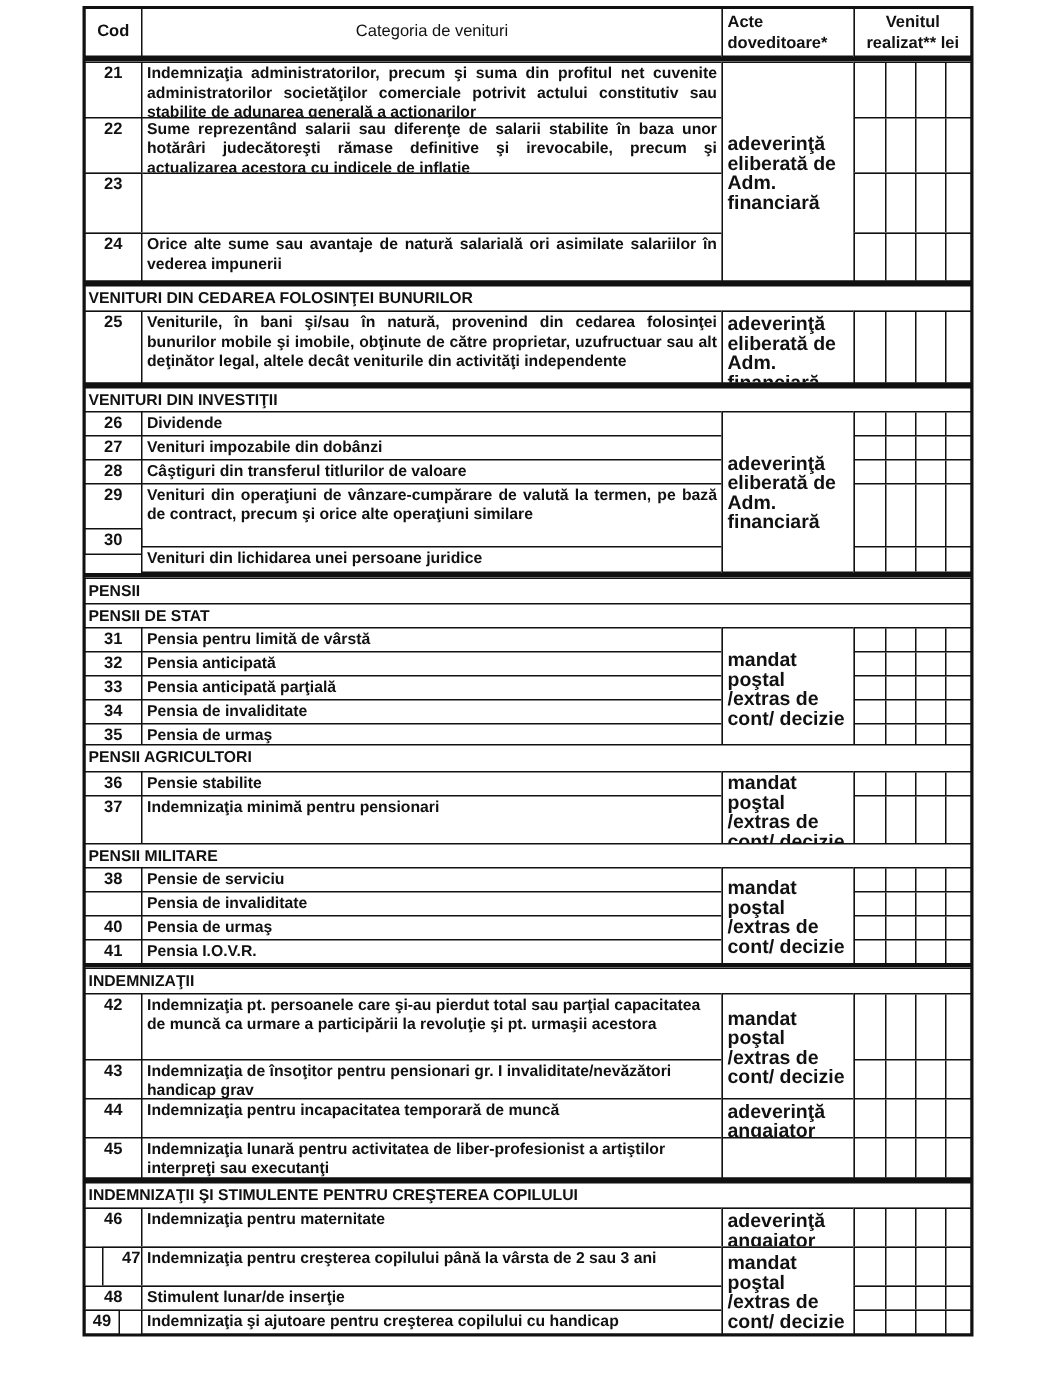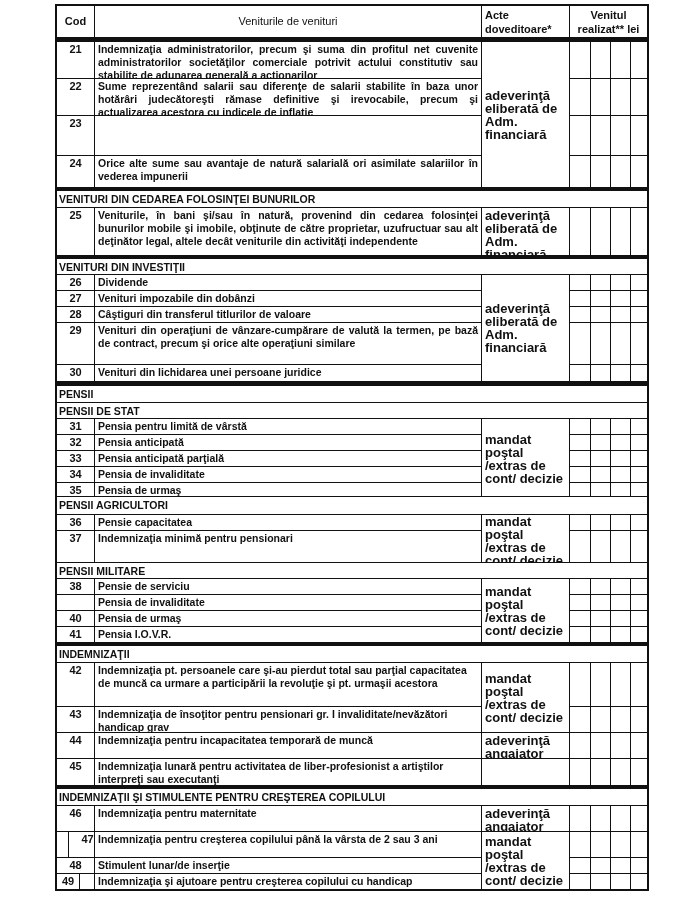--- a/index.html
+++ b/index.html
@@ -20,21 +20,21 @@
   .rule { position: absolute; left: 56px; width: 592px; height: 3px; background: #111; }
   .vcell { position: absolute; box-sizing: border-box; border: 1px solid #111; background: #fff; }
   .hdr-bold { font-weight: bold; }
 </style>
 </head>
 <body>
 
 <div id="sheet">
 
   <div class="cell hdr center hdr-bold" style="left:56px;top:5px;width:39px;height:33px;">Cod</div>
-  <div class="cell hdr center" style="left:94px;top:5px;width:388px;height:33px;">Veniturile de venituri</div>
+  <div class="cell hdr center" style="left:94px;top:5px;width:388px;height:33px;">Categoria de venituri</div>
   <div class="cell hdr hdr-bold" style="left:481px;top:5px;width:89px;height:33px;padding:2px 3px;line-height:14px;">Acte doveditoare*</div>
   <div class="cell hdr hdr-bold" style="left:569px;top:5px;width:79px;height:33px;text-align:center;line-height:14px;padding-top:2px;">
     <div>Venitul</div>
     <div>realizat** lei</div>
   </div>
   <div class="rule" style="top:38px;"></div>
 
   <div class="cell cod" style="left:56px;top:41px;width:39px;height:38px;">21</div>
   <div class="cell desc" style="left:94px;top:41px;width:388px;height:38px;">Indemnizaţia administratorilor, precum şi suma din profitul net cuvenite administratorilor societăţilor comerciale potrivit actului constitutiv sau stabilite de adunarea generală a acţionarilor</div>
   <div class="cell cod" style="left:56px;top:78px;width:39px;height:38px;">22</div>
@@ -80,21 +80,21 @@
 
   <div class="band" style="top:258px;height:17px;">VENITURI DIN INVESTIŢII</div>
   <div class="cell cod" style="left:56px;top:274px;width:39px;height:17px;">26</div>
   <div class="cell desc" style="left:94px;top:274px;width:388px;height:17px;">Dividende</div>
   <div class="cell cod" style="left:56px;top:290px;width:39px;height:17px;">27</div>
   <div class="cell desc" style="left:94px;top:290px;width:388px;height:17px;">Venituri impozabile din dobânzi</div>
   <div class="cell cod" style="left:56px;top:306px;width:39px;height:17px;">28</div>
   <div class="cell desc" style="left:94px;top:306px;width:388px;height:17px;">Câştiguri din transferul titlurilor de valoare</div>
   <div class="cell cod" style="left:56px;top:322px;width:39px;height:43px;">29</div>
   <div class="cell desc" style="left:94px;top:322px;width:388px;height:43px;">Venituri din operaţiuni de vânzare-cumpărare de valută la termen, pe bază de contract, precum şi orice alte operaţiuni similare</div>
-  <div class="cell cod" style="left:56px;top:364px;width:39px;height:18px;">30</div>
+  <div class="cell cod" style="left:56px;top:352px;width:39px;height:18px;">30</div>
   <div class="cell desc" style="left:94px;top:364px;width:388px;height:18px;">Venituri din lichidarea unei persoane juridice</div>
   <div class="cell acte" style="left:481px;top:274px;width:89px;height:108px;">adeverinţă eliberată de Adm. financiară</div>
   <div class="vcell" style="left:569px;top:274px;width:79px;height:17px;">
       <div style="position: absolute; top: 0px; bottom: 0px; width: 1px; background: rgb(17, 17, 17); left: 20px;"></div>
       <div style="position: absolute; top: 0px; bottom: 0px; width: 1px; background: rgb(17, 17, 17); left: 40px;"></div>
       <div style="position: absolute; top: 0px; bottom: 0px; width: 1px; background: rgb(17, 17, 17); left: 60px;"></div>
     </div>
   <div class="vcell" style="left:569px;top:290px;width:79px;height:17px;">
       <div style="position: absolute; top: 0px; bottom: 0px; width: 1px; background: rgb(17, 17, 17); left: 20px;"></div>
       <div style="position: absolute; top: 0px; bottom: 0px; width: 1px; background: rgb(17, 17, 17); left: 40px;"></div>
@@ -152,21 +152,21 @@
       <div style="position: absolute; top: 0px; bottom: 0px; width: 1px; background: rgb(17, 17, 17); left: 60px;"></div>
     </div>
   <div class="vcell" style="left:569px;top:482px;width:79px;height:17px;">
       <div style="position: absolute; top: 0px; bottom: 0px; width: 1px; background: rgb(17, 17, 17); left: 20px;"></div>
       <div style="position: absolute; top: 0px; bottom: 0px; width: 1px; background: rgb(17, 17, 17); left: 40px;"></div>
       <div style="position: absolute; top: 0px; bottom: 0px; width: 1px; background: rgb(17, 17, 17); left: 60px;"></div>
     </div>
 
   <div class="band" style="top:496px;height:30px;">PENSII AGRICULTORI</div>
   <div class="cell cod" style="left:56px;top:514px;width:39px;height:17px;">36</div>
-  <div class="cell desc" style="left:94px;top:514px;width:388px;height:17px;">Pensie capacitatea</div>
+  <div class="cell desc" style="left:94px;top:514px;width:388px;height:17px;">Pensie stabilite</div>
   <div class="cell cod" style="left:56px;top:530px;width:39px;height:33px;">37</div>
   <div class="cell desc" style="left:94px;top:530px;width:388px;height:33px;">Indemnizaţia minimă pentru pensionari</div>
   <div class="cell acte" style="left:481px;top:514px;width:89px;height:49px;padding-top:4px;">mandat poştal /extras de cont/ decizie</div>
   <div class="vcell" style="left:569px;top:514px;width:79px;height:17px;">
       <div style="position: absolute; top: 0px; bottom: 0px; width: 1px; background: rgb(17, 17, 17); left: 20px;"></div>
       <div style="position: absolute; top: 0px; bottom: 0px; width: 1px; background: rgb(17, 17, 17); left: 40px;"></div>
       <div style="position: absolute; top: 0px; bottom: 0px; width: 1px; background: rgb(17, 17, 17); left: 60px;"></div>
     </div>
   <div class="vcell" style="left:569px;top:530px;width:79px;height:33px;">
       <div style="position: absolute; top: 0px; bottom: 0px; width: 1px; background: rgb(17, 17, 17); left: 20px;"></div>

